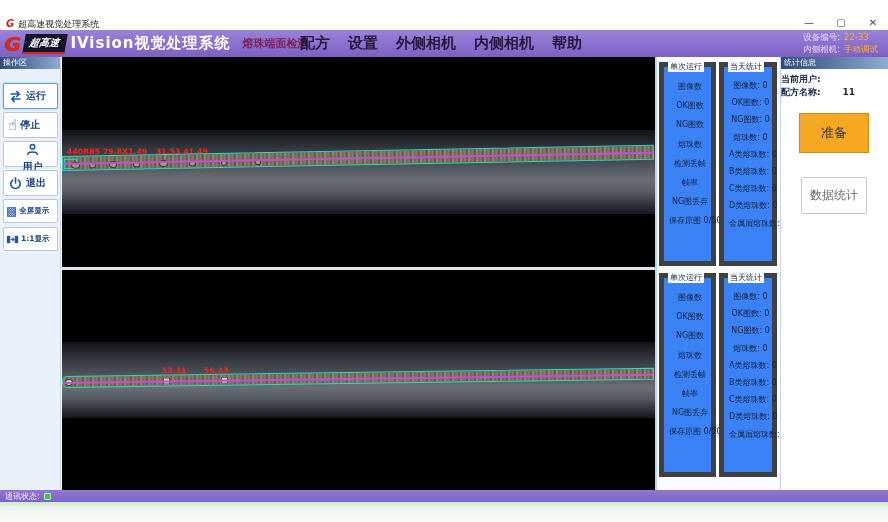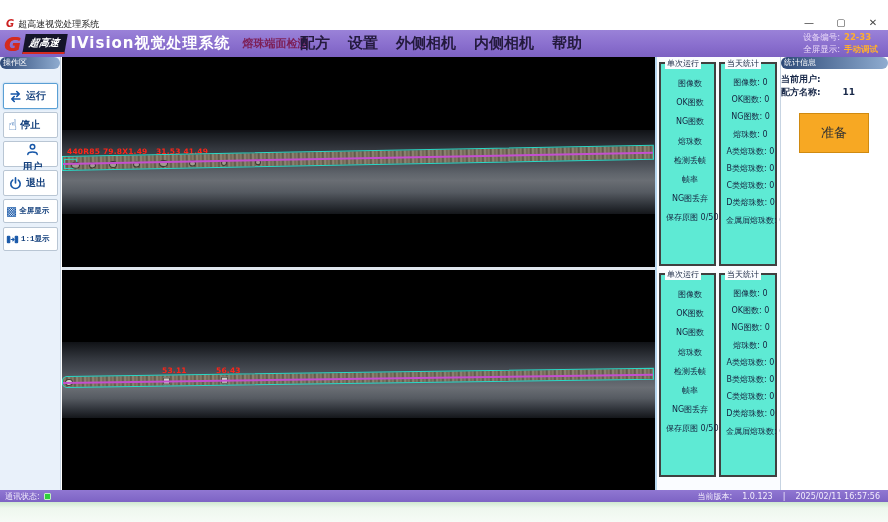--- a/index.html
+++ b/index.html
@@ -23,34 +23,34 @@
   .logo-g { color:#d42a1e; font-weight:bold; font-style:italic; font-size:20px; line-height:20px;
             text-shadow:1px 0 #d42a1e; }
   .badge { background:#141428; color:#fff; font-style:italic; font-weight:bold; font-size:10px;
            padding:2px 7px 2px 5px; transform:skewX(-10deg); border-bottom:2px solid #d42a1e; }
   .app-title { color:#fff; font-weight:bold; font-size:15px; letter-spacing:1px; }
   .app-subtitle { color:#7d1f55; font-weight:bold; font-size:11px; margin-left:8px; }
   .menubar { left:300px; top:0; height:27px; display:flex; align-items:center; gap:18px; }
   .menu-item { font-size:15px; color:#241a3e; font-weight:bold; cursor:default; }
   .dev-info { right:10px; top:2px; font-size:8.5px; line-height:11.5px; text-align:left; }
   .dev-info .lbl { color:#ead9f8; display:inline-block; width:44px; text-align:right; margin-right:4px; }
-  .dev-info .val { color:#ffaf2e; font-weight:bold; }
+  .dev-info .val { color:#ffaf2e; font-weight:normal; }
 
   
   .sec-hdr { height:12px; background:linear-gradient(90deg,#2e4a78,#8facd0); color:#fff;
-             font-size:8px; line-height:12px; padding-left:3px;border-radius:6px; }
+             font-size:8px; line-height:12px; padding-left:3px; }
 
   
   .sidebar { left:0; top:57px; width:61px; height:433px; background:#e9f1fa; border-right:1px solid #c7d4e2; }
   .side-btn { position:absolute; left:3px; width:55px; background:#fff; border:1px solid #b9c6d4;
               border-radius:2px; display:flex; align-items:center; justify-content:flex-start;
               gap:3px; padding-left:4px; cursor:default; }
   .side-btn.active { border:1px solid #5a9fd4; box-shadow:0 0 2px #8cc0e8; }
   .side-btn .icn { color:#1757a8; display:flex; align-items:center; justify-content:center; }
-  .side-btn .lbl { color:#16427e; font-weight:bold;font-family:Liberation Mono, monospace; }
+  .side-btn .lbl { color:#16427e; font-weight:bold; }
   .btn-lg { height:26px; } .btn-lg .lbl { font-size:10px; }
   .btn-sm { height:24px; padding-left:2px; gap:2px; } .btn-sm .lbl { font-size:7.5px; }
   .glyph15 { font-size:15px; line-height:15px; }
   .glyph12 { font-size:12px; line-height:12px; }
 
   
   .cam-area { left:62px; top:57px; width:593px; height:433px; background:#000; }
   .cam-view { position:absolute; left:0; width:593px; background:#000; overflow:hidden; }
   .cam-div  { position:absolute; left:0; top:210px; width:593px; height:3px; background:#dfe6ee; }
   .band { position:absolute; left:0; width:593px;
@@ -59,21 +59,21 @@
            background:repeating-linear-gradient(90deg,#6e6352 0px,#8a7f6c 2px,#5a5244 4px,#968c7a 6px,#6e6352 8px);
            transform-origin:left center; }
   .strip::after { content:""; position:absolute; left:0; right:0; top:45%; height:2px; background:#c44fd0; }
   .bead { position:absolute; border:1px solid #3f3a32; background:#a09a8e; border-radius:50%; }
   .marker { position:absolute; border:1px solid #55504a; background:#cfccc4; }
   .ann { position:absolute; color:#ff2418; font-size:7.5px; font-weight:bold; letter-spacing:0.2px; white-space:pre; }
 
   
   .stats-col { left:655px; top:57px; width:125px; height:433px; background:#fafcff; }
   .splitter { position:absolute; left:0; top:0; width:2px; height:433px; background:#b8d8f0; }
-  .gbox { position:absolute; border:2px solid #404040; background:#5eead4; }
+  .gbox { position:absolute; border:5px solid #404040; background:#3b82f6; }
   .gtitle { position:absolute; top:-6px; left:4px; background:#fafcff; padding:0 2px;
             font-size:8px; color:#15233f; white-space:nowrap; }
   .grows { padding:10px 0 0 5px;text-align:center; }
   .srow { font-size:8px; color:#15233f; white-space:nowrap; }
   .rows-l .srow { line-height:19.2px; }
   .rows-r .srow { line-height:17.2px; }
 
   
   .info-col { left:780px; top:57px; width:108px; height:433px; background:#fff; border-left:1px solid #c7d4e2; }
   .info-row { position:absolute; left:0; font-size:9px; font-weight:bold; color:#1a2a4a; white-space:nowrap; }
@@ -126,21 +126,21 @@
     </div>
     <div class="abs menubar">
       <span class="menu-item">配方</span>
       <span class="menu-item">设置</span>
       <span class="menu-item">外侧相机</span>
       <span class="menu-item">内侧相机</span>
       <span class="menu-item">帮助</span>
     </div>
     <div class="abs dev-info">
       <div><span class="lbl">设备编号:</span><span class="val">22-33</span></div>
-      <div><span class="lbl">全屏显示:</span><span class="val">手动调试</span></div>
+      <div><span class="lbl">内侧相机:</span><span class="val">手动调试</span></div>
     </div>
   </div>
 
   <div class="abs sidebar">
     <div class="sec-hdr">操作区</div>
 
     <div class="side-btn btn-lg active" style="top:26px;">
       <span class="icn">
         <svg class="icn-svg" width="15" height="15" viewBox="0 0 24 24" fill="none" stroke="#1757a8" stroke-width="2.6" stroke-linecap="round" stroke-linejoin="round">
           <path d="M5 8 h13 M14 4 l4 4 l-4 4"></path>
@@ -208,21 +208,21 @@
         <div class="bead" style="left:158px; top:6px; width:6px; height:6px;"></div>
         <div class="bead" style="left:192px; top:6px; width:6px; height:6px;"></div>
       </div>
     </div>
 
     <div class="cam-div"></div>
 
     <div class="cam-view" style="top:213px; height:220px;">
       <div class="band" style="top:72px; height:76px;"></div>
       <div class="ann" style="top:96px; left:100px;">53.11</div>
-      <div class="ann" style="top:96px; left:154px;">56.43</div>
+      <div class="ann" style="top:96px; left:142px;">56.43</div>
       <div class="strip" style="top:106px; height:12px; border-radius:5px 0 0 5px; transform:rotate(-0.8deg);">
         <div class="bead" style="left:2px; top:2px; width:8px; height:7px; background:#d8d5cc;"></div>
         <div class="marker" style="left:100px; top:2px; width:7px; height:7px;"></div>
         <div class="marker" style="left:158px; top:2px; width:7px; height:7px;"></div>
       </div>
     </div>
   </div>
 
   <div class="abs stats-col">
     <div class="splitter"></div>
@@ -286,30 +286,25 @@
 
   <div class="abs info-col">
     <div class="sec-hdr">统计信息</div>
     <div class="info-row" style="top:16px;">
       <span>当前用户:</span><span class="v"></span>
     </div>
     <div class="info-row" style="top:29px;">
       <span>配方名称:</span><span class="v">11</span>
     </div>
     <div class="btn-prepare">准备</div>
+    <div class="btn-datastats">数据统计</div>
   </div>
 
   <div class="abs statusbar">
     <div class="sb-left">
       <span class="sb-label">通讯状态:</span>
       <span class="comm-dot"></span>
     </div>
-    <div class="sb-right">
-      <span>当前版本:</span>
-      <span>1.0.123</span>
-      <span>|</span>
-      <span>2025/02/11  16:57:56</span>
-    </div>
   </div>
 
   <div class="abs bottom-strip"></div>
 
 </div>
 
 </body></html>

